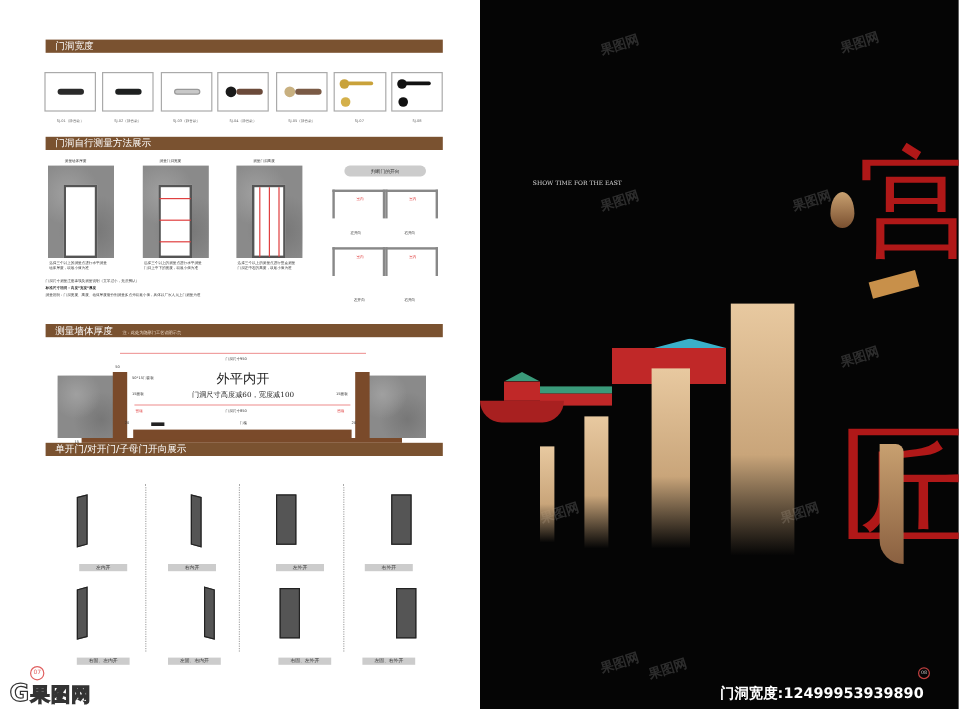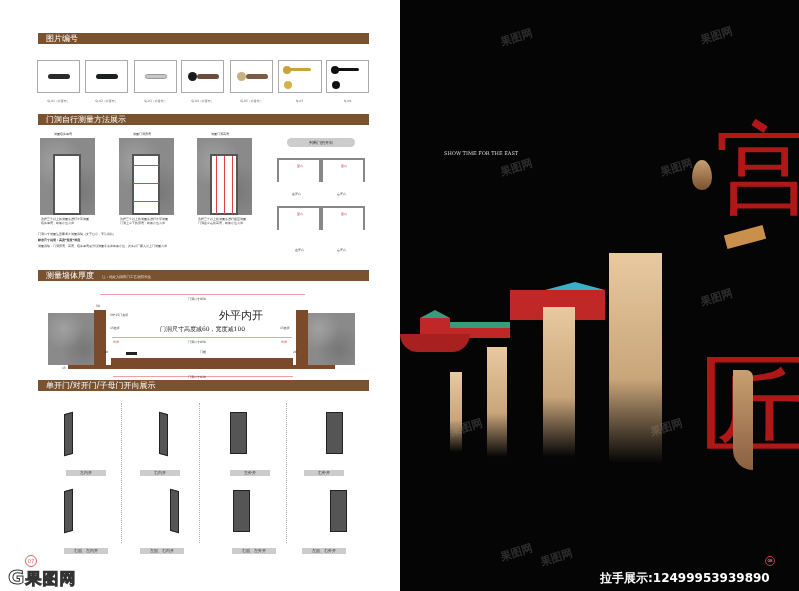--- a/index.html
+++ b/index.html
@@ -22,21 +22,21 @@
 .door{position:absolute;background:#555;border:1px solid #222}
 .sep{position:absolute;width:0;border-left:1px dotted #aaa}
 .wm{position:absolute;color:rgba(120,120,120,.35);font-size:11px;transform:rotate(-18deg);font-weight:bold;white-space:nowrap}
 .panel{position:absolute;background:linear-gradient(to bottom,#e8c9a0,#c9a57a 60%,rgba(0,0,0,0))}
 </style>
 </head>
 <body>
 
 <div class="left">
 
-  <div class="bar" style="top:33px"><span>图片编号</span></div>
+  <div class="bar" style="top:33px"><span>门洞宽度</span></div>
 
   <div class="handle" style="left:37px">
       <div class="g" style="background:#2a2a2a"></div>
     </div>
   <div class="handle" style="left:85px">
       <div class="g" style="background:#1e2020"></div>
     </div>
   <div class="handle" style="left:134px">
       <div class="g" style="background:#c8c8c8;border:1px solid #999"></div>
     </div>
@@ -120,39 +120,39 @@
   <div class="rl" style="left:100px;top:294px;width:205px;height:1px;background:#f0a0a0"></div>
   <div class="small" style="left:188px;top:297px">门洞尺寸950</div>
 
   <div class="wall" style="left:48px;top:313px;width:52px;height:52px"></div>
   <div class="wall" style="left:303px;top:313px;width:52px;height:52px"></div>
   <div style="position:absolute;left:94px;top:310px;width:12px;height:58px;background:#7a4a2a"></div>
   <div style="position:absolute;left:296px;top:310px;width:12px;height:58px;background:#7a4a2a"></div>
   <div style="position:absolute;left:68px;top:365px;width:267px;height:4px;background:#7a4a2a"></div>
   <div style="position:absolute;left:111px;top:358px;width:182px;height:8px;background:#7a4a2a"></div>
 
-  <div style="position:absolute;left:118px;top:308px;width:145px;text-align:right;font-family:Liberation Serif, serif;font-size:11px;color:#222">外平内开</div>
+  <div style="position:absolute;left:130px;top:308px;width:145px;text-align:center;font-family:Liberation Serif, serif;font-size:11px;color:#222">外平内开</div>
   <div style="position:absolute;left:130px;top:325px;width:145px;text-align:center;font-family:'DejaVu Serif',serif;font-size:6px;color:#222">门洞尺寸高度减60，宽度减100</div>
   <div class="rl" style="left:112px;top:337px;width:180px;height:1px;background:#f0a0a0"></div>
   <div class="small" style="left:188px;top:340px">门洞尺寸850</div>
   <div class="small" style="left:96px;top:304px">50</div>
   <div class="small" style="left:110px;top:313px">50*15门套板</div>
   <div class="small" style="left:110px;top:326px">15面板</div>
   <div class="small" style="left:280px;top:326px">15面板</div>
   <div class="small redtxt" style="left:113px;top:340px">留缝</div>
   <div class="small redtxt" style="left:281px;top:340px">留缝</div>
   <div class="small" style="left:104px;top:350px">20</div>
   <div class="small" style="left:293px;top:350px">20</div>
   <div class="small" style="left:62px;top:366px">15</div>
   <div class="small" style="left:200px;top:350px">门槛</div>
   <div style="position:absolute;left:126px;top:352px;width:11px;height:3px;background:#222"></div>
   <div class="rl" style="left:113px;top:376px;width:180px;height:1px;background:#f0a0a0"></div>
   <div class="small" style="left:188px;top:375px">门洞尺寸830</div>
 
-  <div class="bar" style="top:380px"><span>单开门/对开门/子母门开向展示</span></div>
+  <div class="bar" style="top:369px"><span>单开门/对开门/子母门开向展示</span></div>
 
   <div class="sep" style="left:121px;top:403px;height:140px"></div>
   <div class="sep" style="left:199px;top:403px;height:140px"></div>
   <div class="sep" style="left:286px;top:403px;height:140px"></div>
 
   <div class="door" style="left:64px;top:413px;width:9px;height:42px;transform:skewY(-15deg)"></div>
   <div class="door" style="left:159px;top:413px;width:9px;height:42px;transform:skewY(15deg)"></div>
   <div class="door" style="left:230px;top:412px;width:17px;height:42px"></div>
   <div class="door" style="left:326px;top:412px;width:17px;height:42px"></div>
   <div class="door" style="left:64px;top:490px;width:9px;height:42px;transform:skewY(-15deg)"></div>
@@ -201,14 +201,14 @@
     <div style="position:absolute;left:145px;top:-18px;width:60px;height:8px;background:#3ab0c8;clip-path:polygon(0 100%,50% 0,100% 100%)"></div>
     <div style="position:absolute;left:110px;top:-10px;width:95px;height:30px;background:#c02828"></div>
   </div>
 
   <div class="panel" style="left:50px;top:372px;width:12px;height:80px"></div>
   <div class="panel" style="left:87px;top:347px;width:20px;height:110px"></div>
   <div class="panel" style="left:143px;top:307px;width:32px;height:150px"></div>
   <div class="panel" style="left:209px;top:253px;width:53px;height:210px"></div>
 
   <div style="position:absolute;left:365px;top:556px;width:10px;height:10px;border-radius:50%;border:1px solid #c04040;font-size:4px;color:#ccc;text-align:center;line-height:8px">08</div>
-  <div style="position:absolute;left:200px;top:570px;font-size:12px;color:#fff;font-weight:bold;white-space:nowrap"><span>拉手展示:</span><span>12499953939890</span></div>
+  <div style="position:absolute;left:200px;top:570px;font-size:12px;color:#fff;font-weight:bold;white-space:nowrap"><span>门洞宽度:</span><span>12499953939890</span></div>
 </div>
 
 </body></html>

